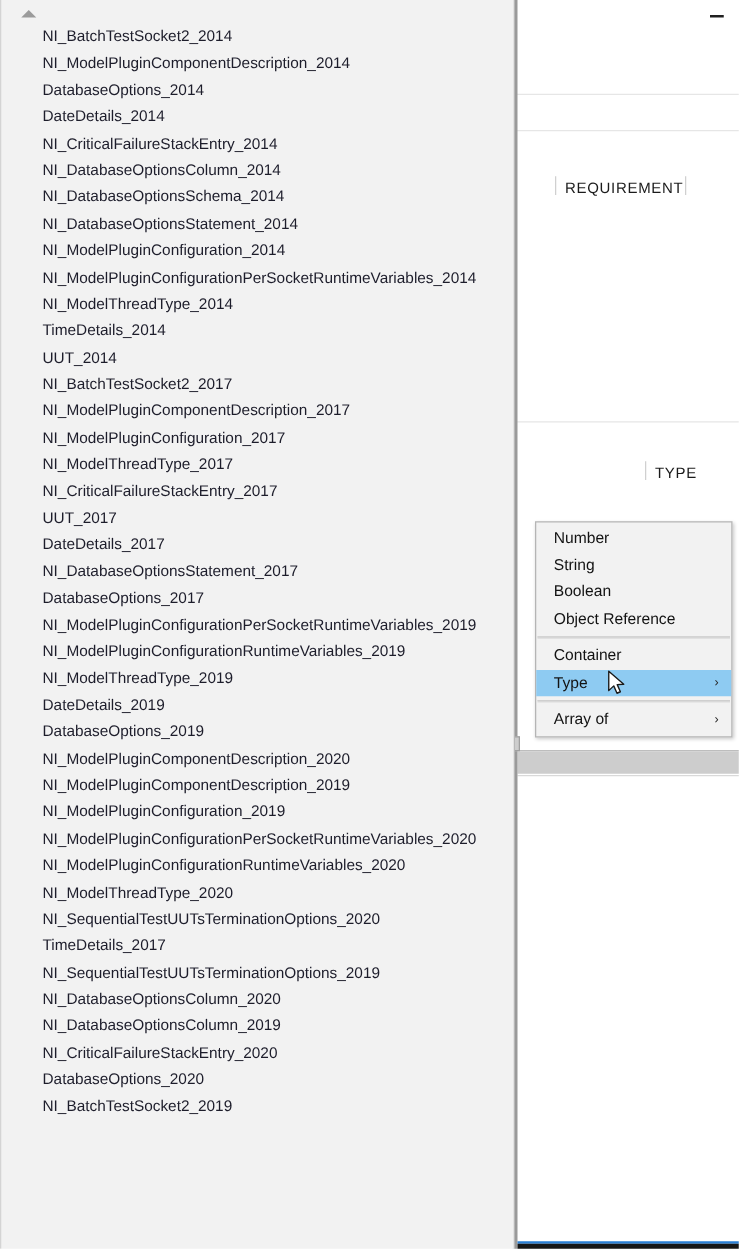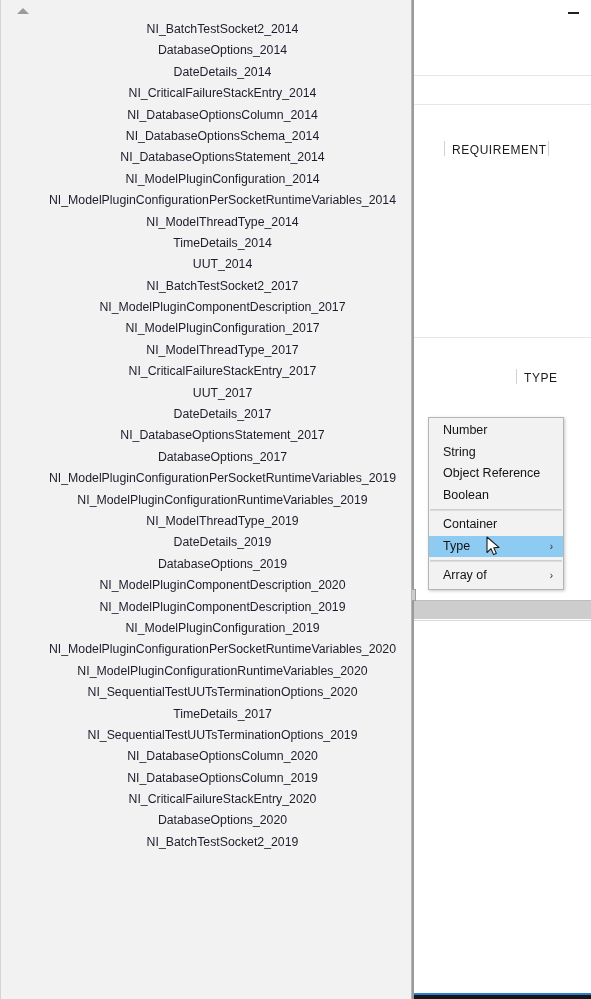--- a/index.html
+++ b/index.html
@@ -139,21 +139,20 @@
   
   #type-list-panel {
     position: absolute;
     left: 0; top: 0;
     width: 412px;
     height: 999px;
     background: #f2f2f2;
     border-right: 1px solid #b8b8b8;
     box-sizing: border-box;
     overflow: hidden;
-    text-align: center;
   }
   #type-list-panel::before {
     content: "";
     position: absolute;
     left: 0; top: 0;
     width: 1px; height: 999px;
     background: #d4d4d4;
   }
   #scroll-up-arrow {
     position: absolute;
@@ -187,21 +186,21 @@
     white-space: nowrap;
     font-family: "Liberation Sans", sans-serif;
     cursor: default;
   }
 
   
   #context-menu {
     position: absolute;
     left: 428px;
     top: 417px;
-    width: 136px;
+    width: 158px;
     background: #f2f2f2;
     border: 1px solid #b5b5b5;
     box-shadow: 1px 1px 3px rgba(0,0,0,0.22);
     padding: 2px 0 2px 0;
     box-sizing: border-box;
     z-index: 40;
   }
   .menu-item {
     position: relative;
     height: 21.5px;
@@ -275,20 +274,21 @@
 
   <div id="bottom-blue-line"></div>
   <div id="bottom-dark-strip"></div>
 
   <div id="type-list-panel">
     <div id="scroll-up-arrow">
       <div class="glyph"></div>
     </div>
     <div id="type-list-items">
         <div class="list-item">NI_BatchTestSocket2_2014</div>
+        <div class="list-item">NI_ModelPluginComponentDescription_2014</div>
         <div class="list-item">DatabaseOptions_2014</div>
         <div class="list-item">DateDetails_2014</div>
         <div class="list-item">NI_CriticalFailureStackEntry_2014</div>
         <div class="list-item">NI_DatabaseOptionsColumn_2014</div>
         <div class="list-item">NI_DatabaseOptionsSchema_2014</div>
         <div class="list-item">NI_DatabaseOptionsStatement_2014</div>
         <div class="list-item">NI_ModelPluginConfiguration_2014</div>
         <div class="list-item">NI_ModelPluginConfigurationPerSocketRuntimeVariables_2014</div>
         <div class="list-item">NI_ModelThreadType_2014</div>
         <div class="list-item">TimeDetails_2014</div>
@@ -305,36 +305,37 @@
         <div class="list-item">NI_ModelPluginConfigurationPerSocketRuntimeVariables_2019</div>
         <div class="list-item">NI_ModelPluginConfigurationRuntimeVariables_2019</div>
         <div class="list-item">NI_ModelThreadType_2019</div>
         <div class="list-item">DateDetails_2019</div>
         <div class="list-item">DatabaseOptions_2019</div>
         <div class="list-item">NI_ModelPluginComponentDescription_2020</div>
         <div class="list-item">NI_ModelPluginComponentDescription_2019</div>
         <div class="list-item">NI_ModelPluginConfiguration_2019</div>
         <div class="list-item">NI_ModelPluginConfigurationPerSocketRuntimeVariables_2020</div>
         <div class="list-item">NI_ModelPluginConfigurationRuntimeVariables_2020</div>
+        <div class="list-item">NI_ModelThreadType_2020</div>
         <div class="list-item">NI_SequentialTestUUTsTerminationOptions_2020</div>
         <div class="list-item">TimeDetails_2017</div>
         <div class="list-item">NI_SequentialTestUUTsTerminationOptions_2019</div>
         <div class="list-item">NI_DatabaseOptionsColumn_2020</div>
         <div class="list-item">NI_DatabaseOptionsColumn_2019</div>
         <div class="list-item">NI_CriticalFailureStackEntry_2020</div>
         <div class="list-item">DatabaseOptions_2020</div>
         <div class="list-item">NI_BatchTestSocket2_2019</div>
       </div>
   </div>
 
   <div id="context-menu">
       <div class="menu-item"><span>Number</span></div>
       <div class="menu-item"><span>String</span></div>
+      <div class="menu-item"><span>Boolean</span></div>
       <div class="menu-item"><span>Object Reference</span></div>
-      <div class="menu-item"><span>Boolean</span></div>
       <div class="menu-separator"></div>
       <div class="menu-item"><span>Container</span></div>
       <div class="menu-item selected"><span>Type</span><span class="submenu-arrow">›</span></div>
       <div class="menu-separator"></div>
       <div class="menu-item"><span>Array of</span><span class="submenu-arrow">›</span></div>
     </div>
 
   <svg id="mouse-cursor" viewBox="0 0 16 22" xmlns="http://www.w3.org/2000/svg" style="left: 486px; top: 536px;">
     <path d="M1,1 L1,16.5 L5,12.7 L7.6,18.6 L10.3,17.4 L7.8,11.7 L13,11.4 Z" fill="#ffffff" stroke="#1a1a1a" stroke-width="1.1" stroke-linejoin="round"></path>
   </svg>

